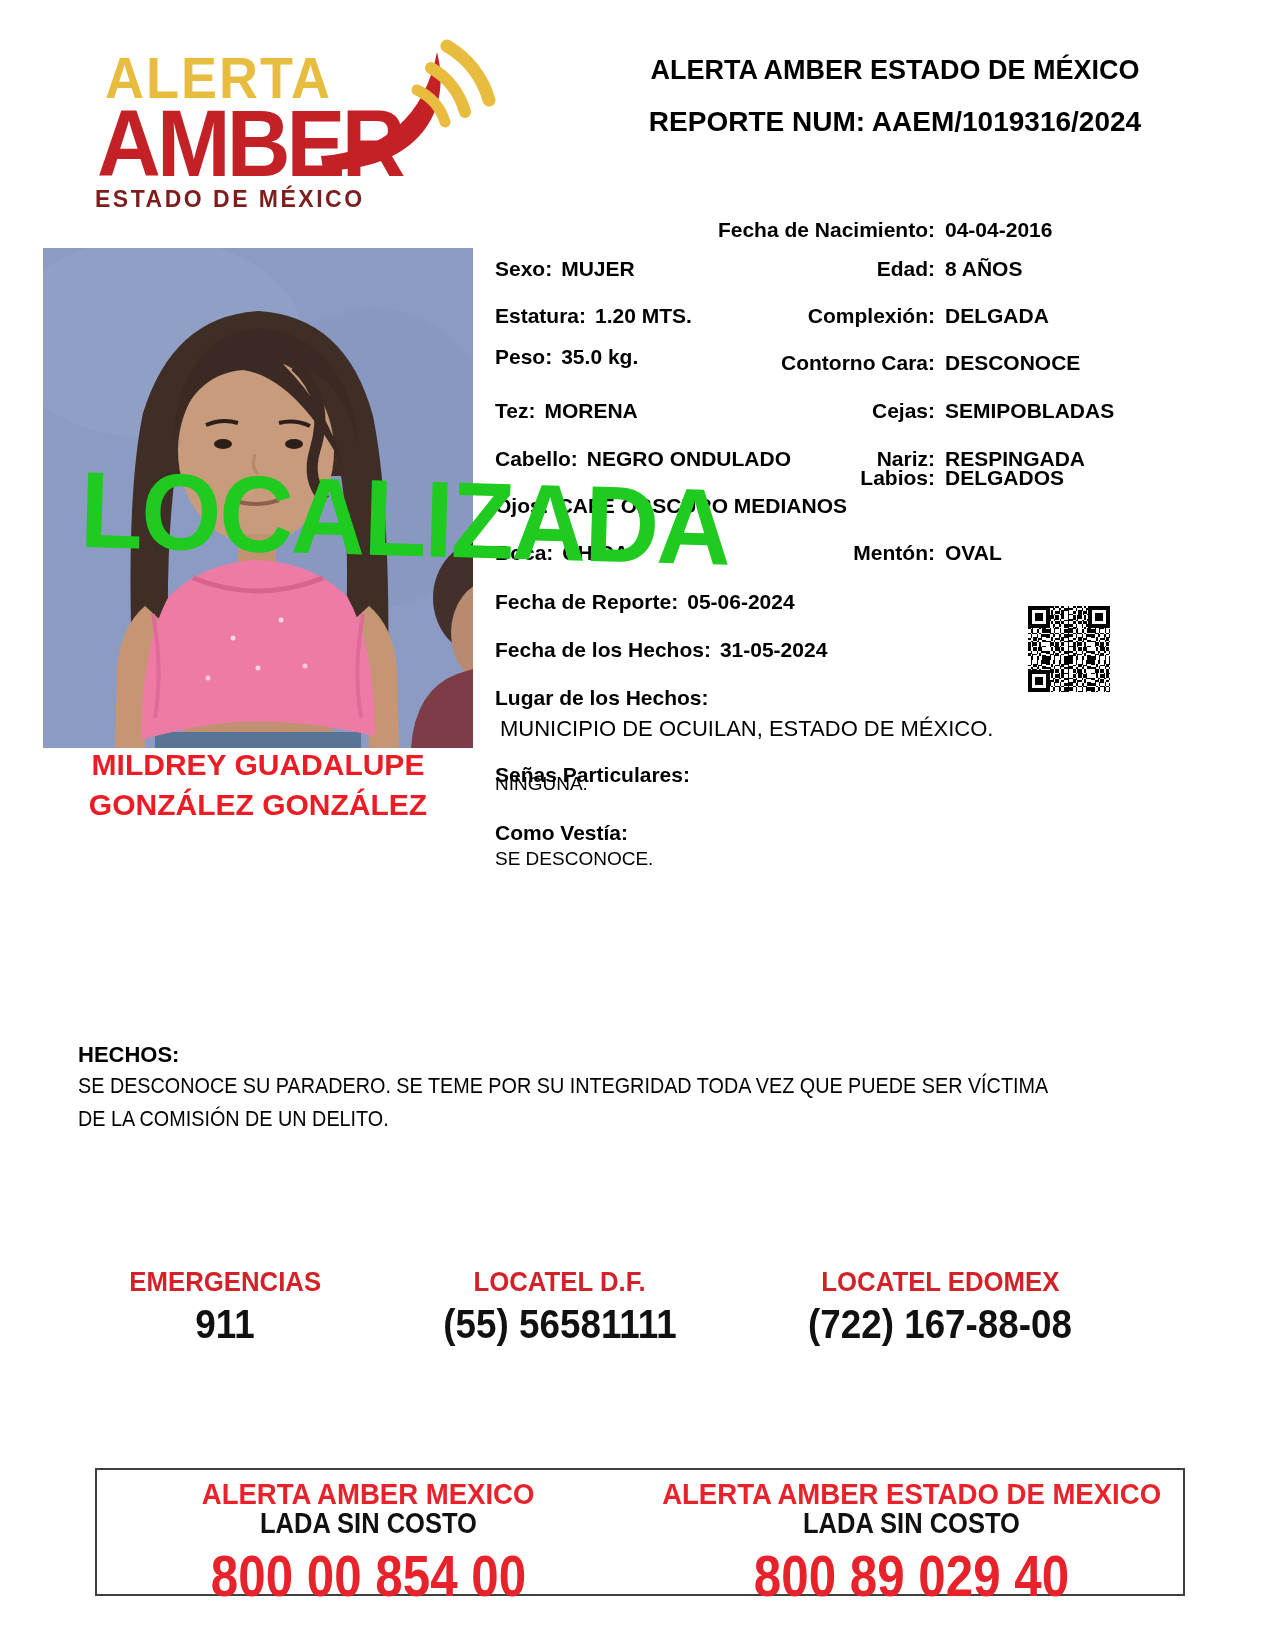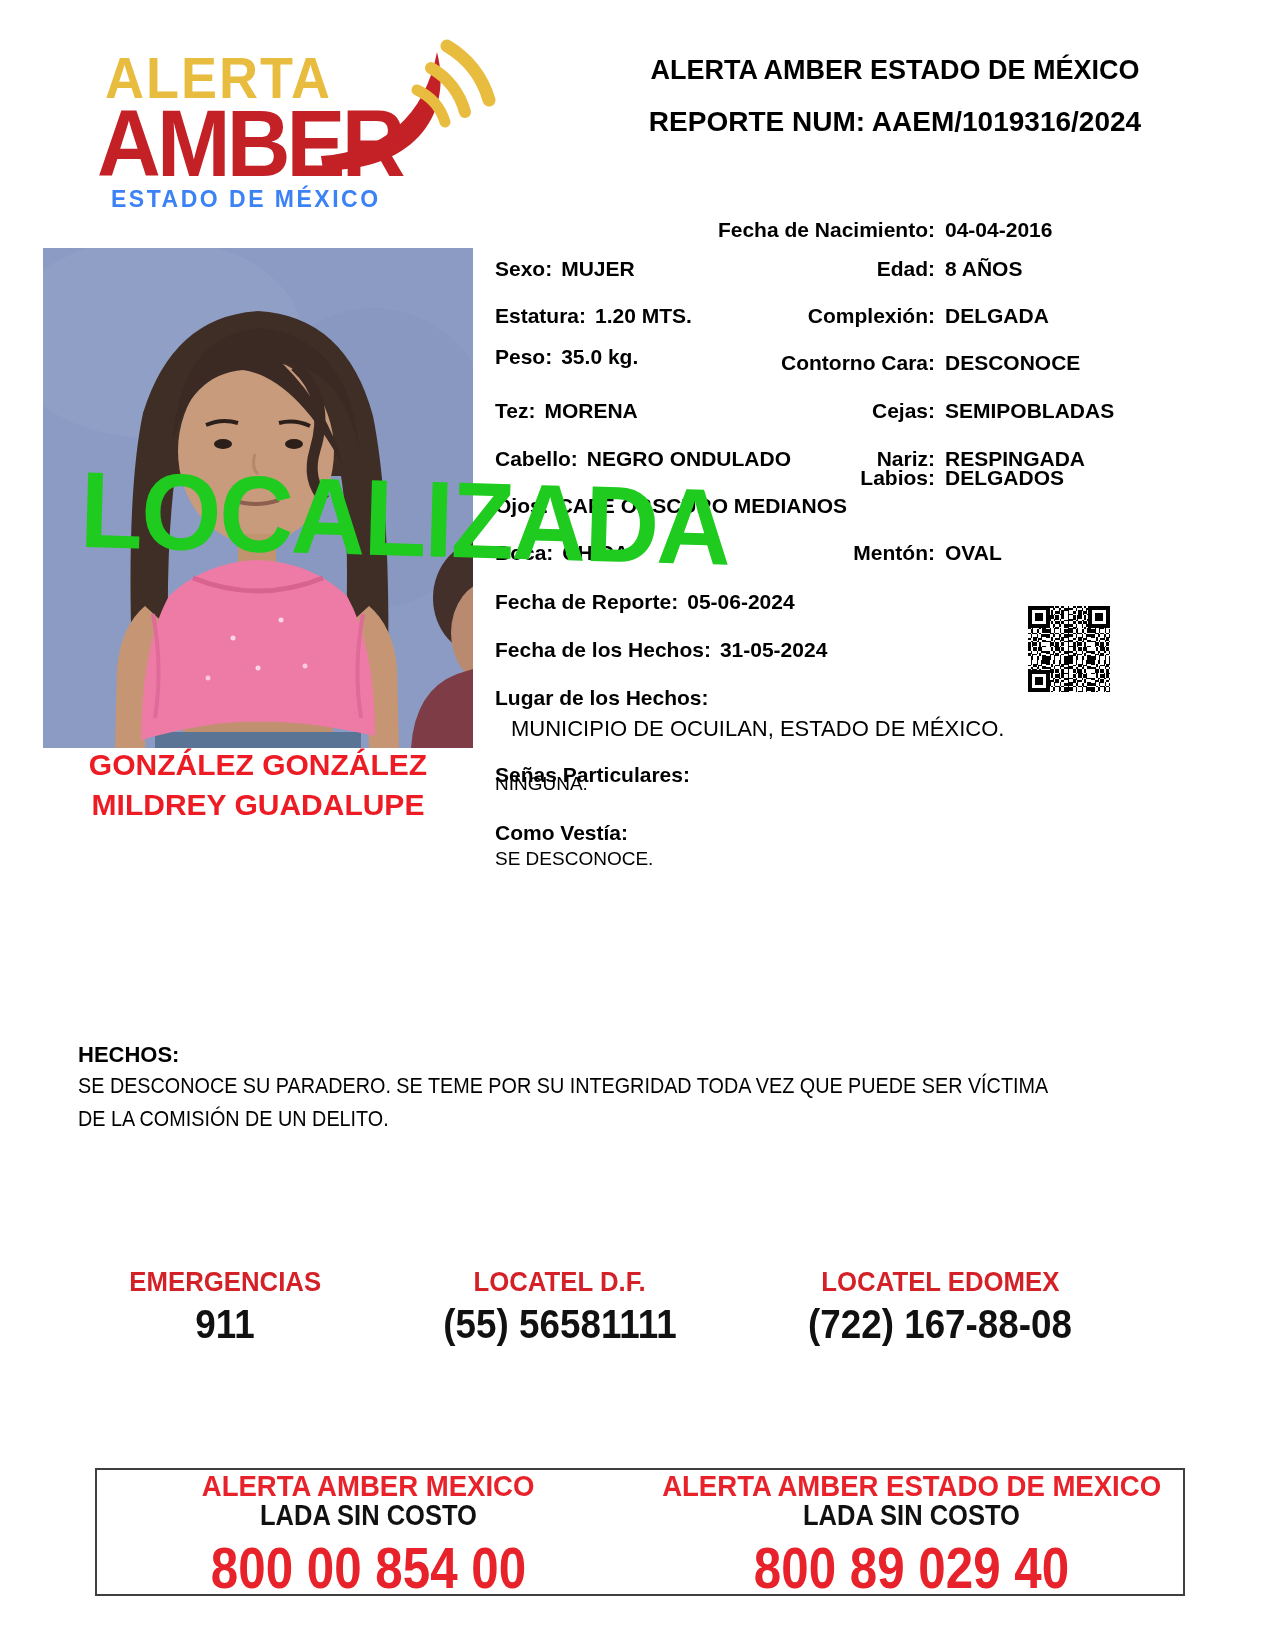--- a/index.html
+++ b/index.html
@@ -11,22 +11,22 @@
   .logo { position:absolute; left:95px; top:38px; width:360px; height:180px; }
   .logo-alerta {
     position:absolute; left:10px; top:8px; font-size:54px; font-weight:800;
     color:#e8bc3f; letter-spacing:2px; transform:scaleY(1.05); transform-origin:left top;
   }
   .logo-amber {
     position:absolute; left:2px; top:52px; font-size:92px; font-weight:800;
     color:#c42127; letter-spacing:-4px; transform:scale(0.96,1.02); transform-origin:left top;
   }
   .logo-estado {
-    position:absolute; left:16px; top:148px; font-size:23px; font-weight:bold;
-    color:#3b82f6; letter-spacing:2.5px; white-space:nowrap;
+    position:absolute; left:0px; top:148px; font-size:23px; font-weight:bold;
+    color:#7f1d1d; letter-spacing:2.5px; white-space:nowrap;
   }
   .swoosh { position:absolute; left:218px; top:0px; }
   
   .titles { position:absolute; left:610px; top:55px; width:570px; text-align:center; }
   .doc-title { font-size:27px; font-weight:bold; white-space:nowrap; }
   .doc-report { margin-top:20px; font-size:28px; font-weight:bold; white-space:nowrap; }
   
   .photo { position:absolute; left:43px; top:248px; width:430px; height:500px; overflow:hidden; }
   .watermark {
     position:absolute; left:82px; top:448px; z-index:5;
@@ -36,21 +36,21 @@
   .victim-name {
     position:absolute; left:43px; top:745px; width:430px; text-align:center;
     color:#ed1c24; font-weight:bold; font-size:30px; line-height:40px;
   }
   
   .lrow { position:absolute; left:495px; white-space:nowrap; font-weight:bold; font-size:21px; }
   .lrow .val { margin-left:9px; }
   .rrow { position:absolute; left:630px; width:560px; display:flex; white-space:nowrap; font-weight:bold; font-size:21px; }
   .rrow .rl { width:305px; text-align:right; flex:0 0 auto; }
   .rrow .rv { margin-left:10px; }
-  .plainline { position:absolute; left:500px; white-space:nowrap; font-weight:normal; font-size:22px;margin-left:11px; }
+  .plainline { position:absolute; left:500px; white-space:nowrap; font-weight:normal; font-size:22px; }
   .smallline { position:absolute; left:495px; white-space:nowrap; font-weight:normal; font-size:19px; }
   
   .qr {
     position:absolute; left:1028px; top:606px; width:82px; height:86px;
     background:
       conic-gradient(#000 25%, #fff 0 50%, #000 0 75%, #fff 0) 0 0 / 9px 9px,
       conic-gradient(#000 25%, #fff 0 50%, #000 0 75%, #fff 0) 3px 2px / 15px 13px;
     background-blend-mode:difference;
   }
   .qr .f { position:absolute; width:14px; height:14px; border:4px solid #000; background:#fff; }
@@ -69,21 +69,21 @@
   .em-col .em-label { font-size:28px; font-weight:bold; color:#d42127; display:inline-block; transform:scaleX(0.92); }
   .em-col .em-number { margin-top:4px; font-size:40px; font-weight:bold; color:#111; display:block; transform:scaleX(0.92); }
   .em-1 { left:75px;  top:1266px; width:300px; }
   .em-2 { left:380px; top:1266px; width:360px; }
   .em-3 { left:760px; top:1266px; width:360px; }
   
   .hotline-box {
     position:absolute; left:95px; top:1468px; width:1090px; height:128px;
     border:2.5px solid #3f3f3f; display:flex; box-sizing:border-box;
   }
-  .hot-col { width:50%; text-align:center; }
+  .hot-col { width:50%; text-align:center; padding-top:8px; }
   .hot-title { font-size:29px; font-weight:bold; color:#e8222a; display:inline-block; transform:scaleX(0.95); white-space:nowrap; }
   .hot-sub { font-size:29px; font-weight:bold; color:#111; display:block; transform:scaleX(0.88); margin-top:-4px; }
   .hot-number { font-size:58px; font-weight:800; color:#e8222a; display:block; transform:scaleX(0.85); margin-top:2px; white-space:nowrap; }
 </style>
 </head>
 <body>
 
 <div class="page">
 
   <div class="logo">
@@ -143,22 +143,22 @@
       <circle cx="238" cy="372" r="2.5" fill="#ffffff" opacity="0.7"></circle>
       <circle cx="215" cy="420" r="2.5" fill="#ffffff" opacity="0.7"></circle>
       <circle cx="165" cy="430" r="2.5" fill="#ffffff" opacity="0.6"></circle>
       <circle cx="262" cy="418" r="2.5" fill="#ffffff" opacity="0.6"></circle>
     </svg>
   </div>
 
   <div class="watermark">LOCALIZADA</div>
 
   <div class="victim-name">
+    <div>MILDREY GUADALUPE</div>
     <div>GONZÁLEZ GONZÁLEZ</div>
-    <div>MILDREY GUADALUPE</div>
   </div>
 
   <div class="rrow" style="top:218px">
     <span class="rl">Fecha de Nacimiento:</span>
     <span class="rv">04-04-2016</span>
   </div>
 
   <div class="lrow" style="top:257px">
     <span>Sexo:</span><span class="val">MUJER</span>
   </div>

